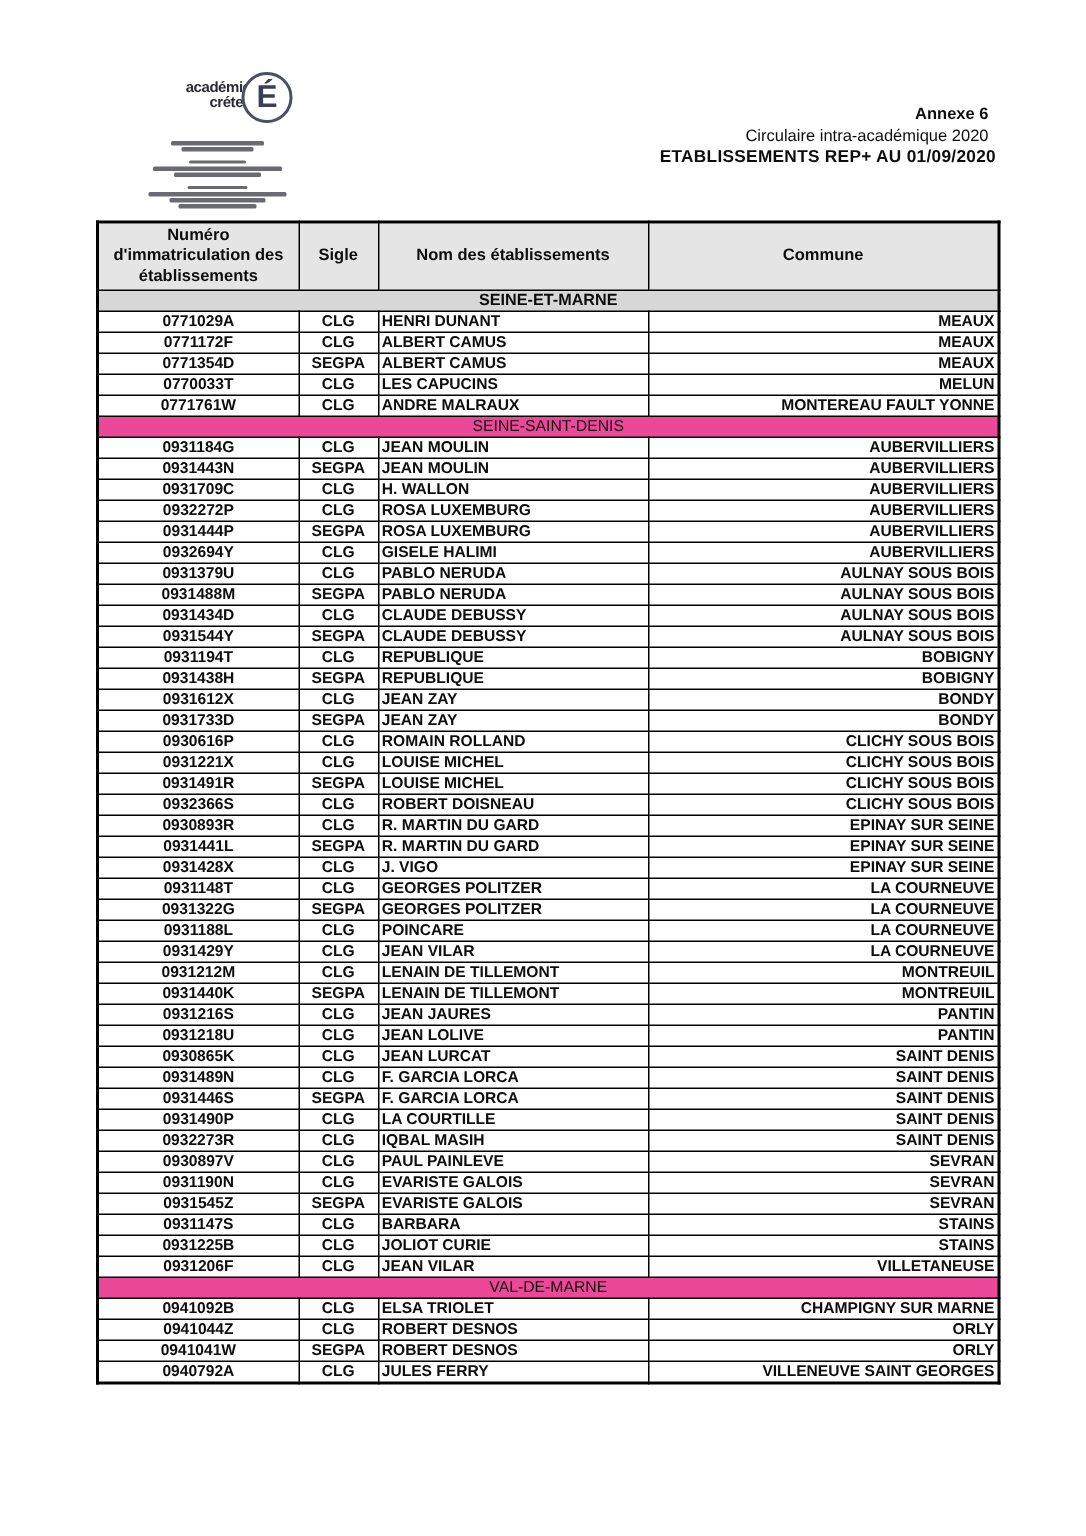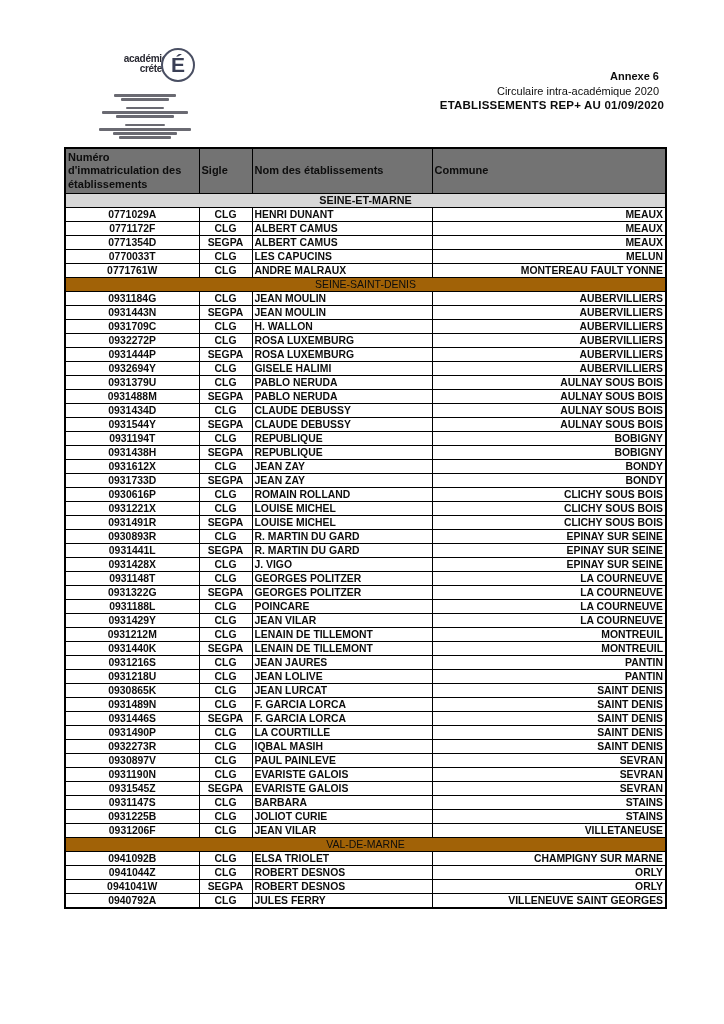--- a/index.html
+++ b/index.html
@@ -54,25 +54,25 @@
   table.etab{
     position:absolute;left:64px;top:147px;
     width:601px;border-collapse:collapse;table-layout:fixed;
     border:2px solid #000;
   }
   table.etab th, table.etab td{
     border:1.5px solid #000;
     padding:0 2px;overflow:hidden;white-space:nowrap;
   }
   table.etab th{
-    background:#737373;font-weight:700;font-size:11px;line-height:13.5px;
-    text-align:left;height:44px;white-space:normal;
+    background:#e5e5e5;font-weight:700;font-size:11px;line-height:13.5px;
+    text-align:center;height:44px;white-space:normal;
   }
   td.section-cell{
-    background:#a16207;text-align:center;font-size:10.5px;font-weight:400;
+    background:#ec4899;text-align:center;font-size:10.5px;font-weight:400;
     height:13px;line-height:13px;
   }
   tr.section-bold td.section-cell{background:#d7d7d7;font-weight:700;font-size:10.8px;text-align:center;}
   td.cell{height:13px;line-height:13px;font-size:10.4px;font-weight:700;}
   td.c-num{text-align:center;}
   td.c-sigle{text-align:center;}
   td.c-nom{text-align:left;padding-left:3px;margin-left:12px;}
   td.c-commune{text-align:right;padding-left:3px;}
 </style>
 </head>
@@ -264,20 +264,26 @@
           <td class="cell c-nom">LOUISE MICHEL</td>
           <td class="cell c-commune">CLICHY SOUS BOIS</td>
         </tr>
         <tr>
           <td class="cell c-num">0931491R</td>
           <td class="cell c-sigle">SEGPA</td>
           <td class="cell c-nom">LOUISE MICHEL</td>
           <td class="cell c-commune">CLICHY SOUS BOIS</td>
         </tr>
         <tr>
+          <td class="cell c-num">0932366S</td>
+          <td class="cell c-sigle">CLG</td>
+          <td class="cell c-nom">ROBERT DOISNEAU</td>
+          <td class="cell c-commune">CLICHY SOUS BOIS</td>
+        </tr>
+        <tr>
           <td class="cell c-num">0930893R</td>
           <td class="cell c-sigle">CLG</td>
           <td class="cell c-nom">R. MARTIN DU GARD</td>
           <td class="cell c-commune">EPINAY SUR SEINE</td>
         </tr>
         <tr>
           <td class="cell c-num">0931441L</td>
           <td class="cell c-sigle">SEGPA</td>
           <td class="cell c-nom">R. MARTIN DU GARD</td>
           <td class="cell c-commune">EPINAY SUR SEINE</td>

